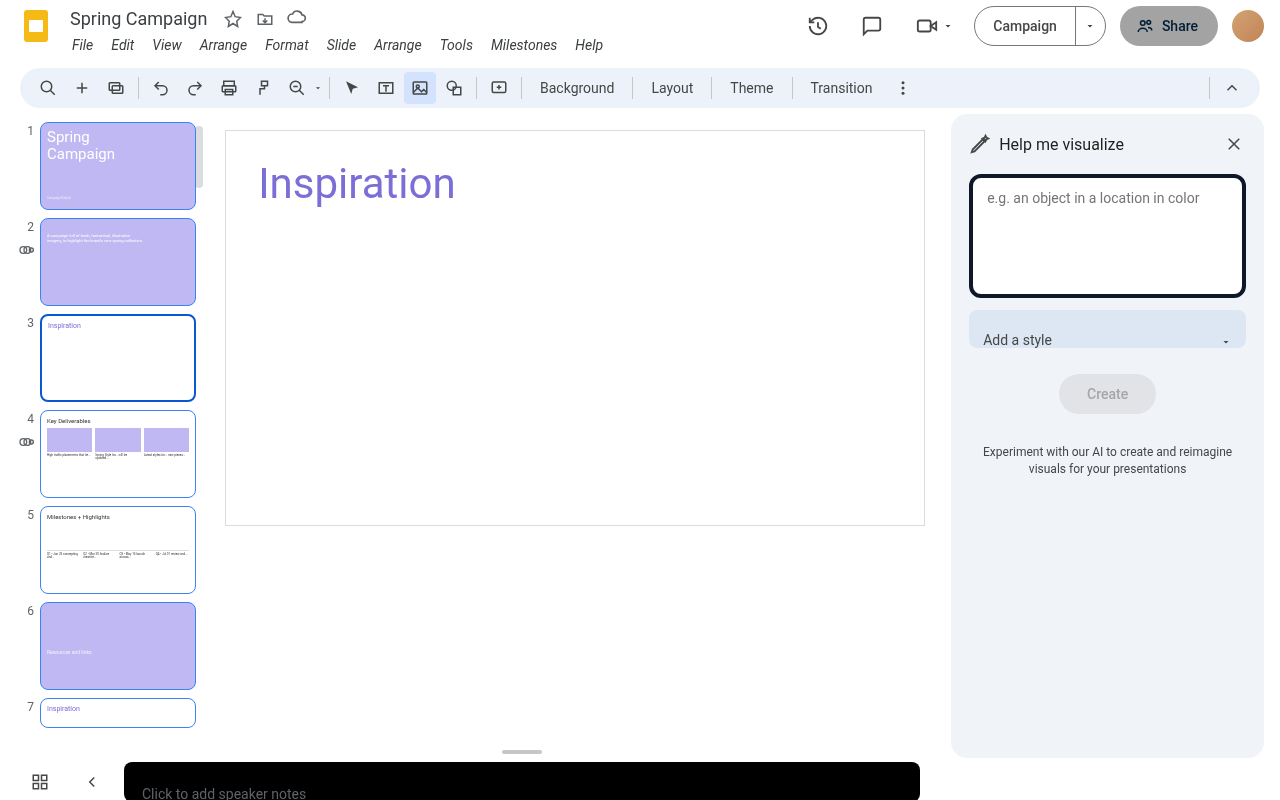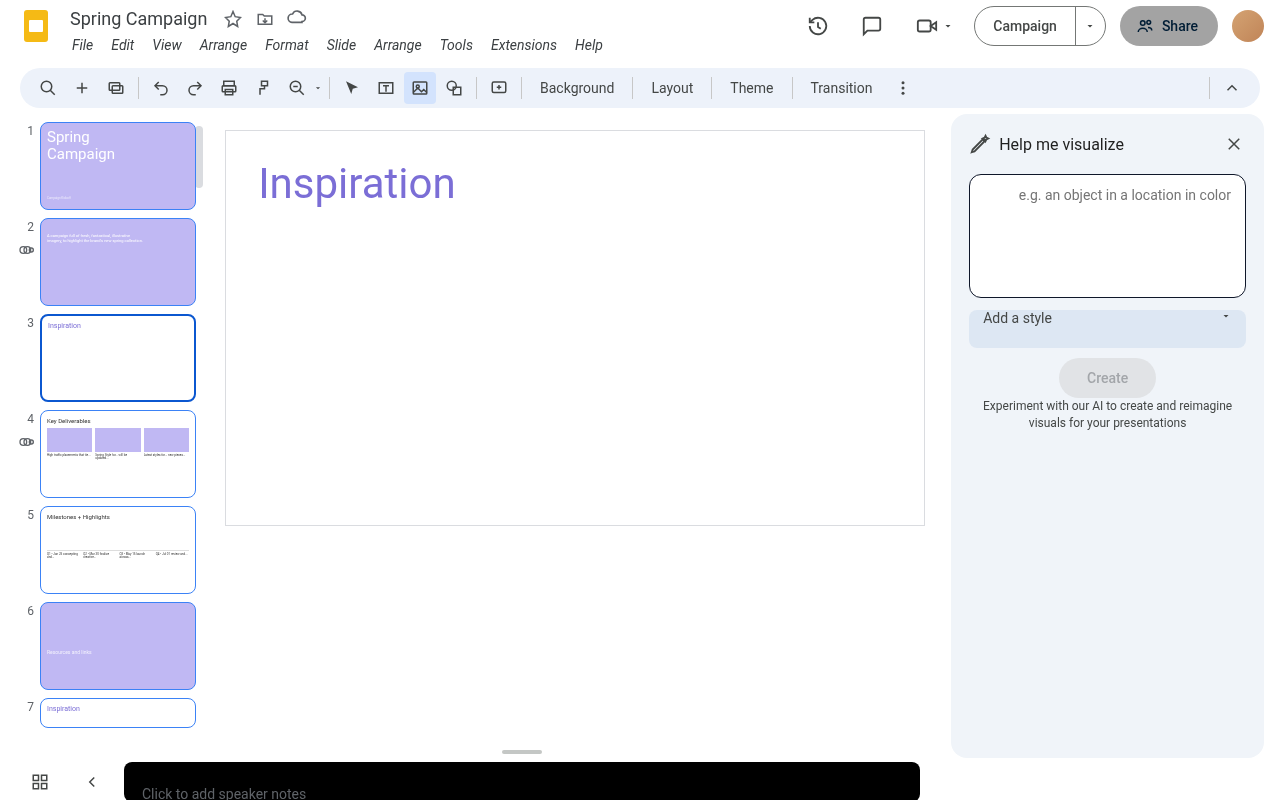--- a/index.html
+++ b/index.html
@@ -232,61 +232,60 @@
   padding: 18px 18px;
   display: flex;
   flex-direction: column;
 }
 .panel-header { display: flex; align-items: center; gap: 8px; margin-bottom: 18px; }
 .panel-header-icon { width: 22px; height: 22px; }
 .panel-title { font-size: 16px; color: #1f1f1f; flex: 1; }
 .panel-close { width: 24px; height: 24px; display: flex; align-items: center; justify-content: center; cursor: pointer; color: #444746; }
 .prompt-box {
   background: #fff;
-  border: 1px solid #0f172a;
+  border: 4px solid #0f172a;
   border-radius: 12px;
   height: 124px;
   padding: 12px 14px;
   font-size: 14px;
   color: #5f6368;
   resize: none;
   outline: none;
   font-family: inherit;
-  text-align: right;
 }
 .style-select {
   margin-top: 12px;
   background: #dde7f3;
   border-radius: 8px;
   height: 38px;
   display: flex;
-  align-items: flex-start;
+  align-items: flex-end;
   padding: 0 14px;
   justify-content: space-between;
   cursor: pointer;
   color: #444746;
   font-size: 14px;
   gap: 44px;
 }
 .create-btn {
-  margin: 10px auto 0 auto;
+  margin: 26px auto 0 auto;
   background: #e1e3e6;
   color: #a3a6aa;
   border-radius: 24px;
   height: 40px;
   padding: 0 28px;
   display: flex; align-items: center; justify-content: center;
   font-size: 14px; font-weight: 500;
   cursor: default;
 }
 .panel-desc {
   font-size: 12px;
   color: #444746;
   text-align: center;
-  margin-top: 0;
+  margin-top: 30px;
   line-height: 1.4;
   padding: 0 8px;
 }
 
 .bottom-bar {
   height: 48px;
   display: flex;
   align-items: center;
   padding: 0 20px;
   gap: 12px;
@@ -355,21 +354,21 @@
     </div>
     <div class="menu-row">
       <div class="menu-item">File</div>
       <div class="menu-item">Edit</div>
       <div class="menu-item">View</div>
       <div class="menu-item">Arrange</div>
       <div class="menu-item">Format</div>
       <div class="menu-item">Slide</div>
       <div class="menu-item">Arrange</div>
       <div class="menu-item">Tools</div>
-      <div class="menu-item">Extensions</div>
+      <div class="menu-item">Milestones</div>
       <div class="menu-item">Help</div>
     </div>
   </div>
   <div class="header-spacer"></div>
   <div class="header-right">
     <div class="hr-icon">
       <svg width="22" height="22" viewBox="0 0 24 24" fill="none" stroke="#444746" stroke-width="2">
           <path d="M3 12a9 9 0 1 0 3-6.7L3 8"></path>
           <path d="M3 3v5h5"></path>
           <path d="M12 8v5l3 2"></path>

